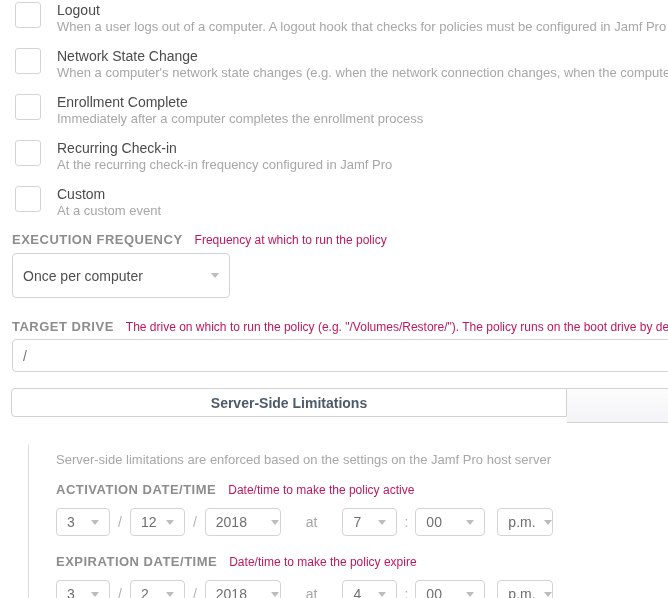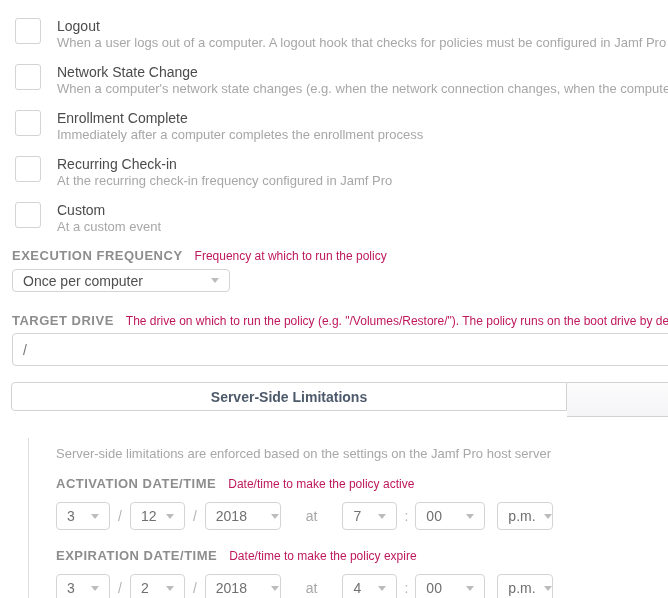--- a/index.html
+++ b/index.html
@@ -1,36 +1,36 @@
 <!DOCTYPE html>
 <html><head>
 <meta charset="utf-8">
 <style>
   * { margin:0; padding:0; box-sizing:border-box; }
   html,body { width:668px; height:598px; background:#ffffff; overflow:hidden;
     font-family:"Liberation Sans","DejaVu Sans",sans-serif; }
-  .page { position:relative; width:668px; height:598px; padding-top:18px; }
+  .page { position:relative; width:668px; height:598px; padding-top:2px; }
 
   
   .trigger-row { display:flex; align-items:flex-start; margin-left:15px; margin-bottom:14px; height:32px; }
   .checkbox { width:26px; height:26px; border:1px solid #d4d4d4; border-radius:3px; background:#fff; flex:0 0 26px; cursor:pointer; }
   .trigger-text { margin-left:16px; white-space:nowrap; }
   .trigger-title { font-size:14px; line-height:16px; color:#4b4b4b; }
   .trigger-desc { font-size:13px; line-height:15px; color:#a7a7a7; margin-top:1px; }
 
   
   .label-row { display:flex; align-items:baseline; margin-left:12px; white-space:nowrap; }
   .field-label { font-size:13px; font-weight:bold; letter-spacing:.5px; color:#8d8d8d; }
   .field-help { font-size:12px; color:#be185d; margin-left:12px; }
 
   
   .select { display:flex; align-items:center; justify-content:space-between;
     border:1px solid #d4d4d4; border-radius:4px; background:#fff; padding:0 10px; cursor:pointer; }
   .caret { width:0; height:0; border-left:4px solid transparent; border-right:4px solid transparent; border-top:5px solid #bcbcbc; margin-left:8px; }
-  .freq-select { width:218px; height:23px; margin:6px 0 14px 12px; font-size:14px; color:#4f4f4f; }
+  .freq-select { width:218px; height:45px; margin:6px 0 14px 12px; font-size:14px; color:#4f4f4f; }
 
   
   .target-input { display:block; width:700px; height:33px; margin:5px 0 0 12px;
     border:1px solid #d4d4d4; border-radius:4px; padding:0 10px; font-size:14px; color:#757575;
     font-family:"Liberation Sans","DejaVu Sans",sans-serif; outline:none; }
 
   
   .tabs { display:flex; width:700px; margin:16px 0 0 11px; height:35px; }
   .tab-active { width:556px; height:29px; background:#fff; border:1px solid #d2d2d2; border-radius:4px 0 0 4px;
     display:flex; align-items:center; justify-content:center;

